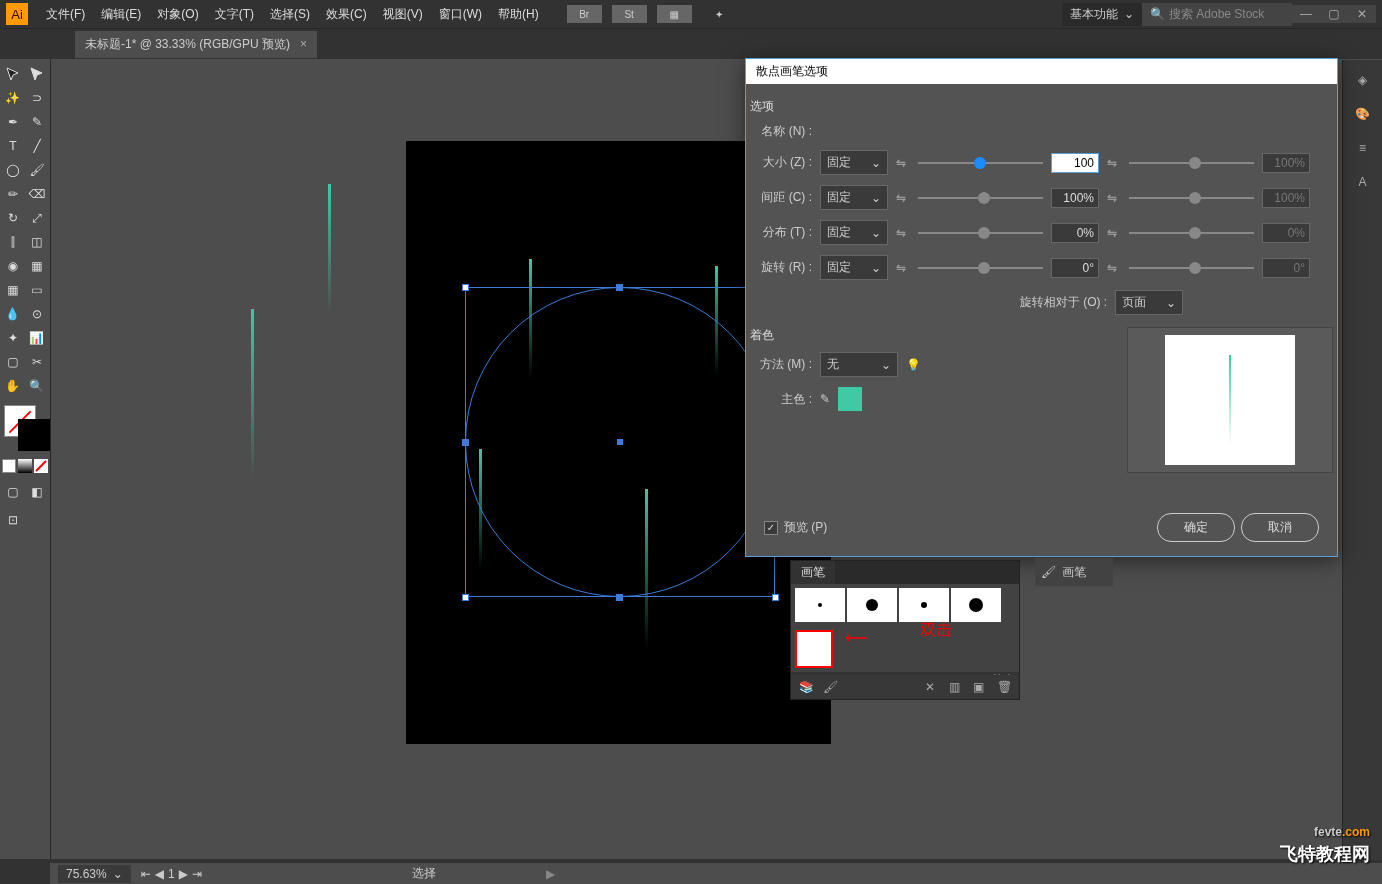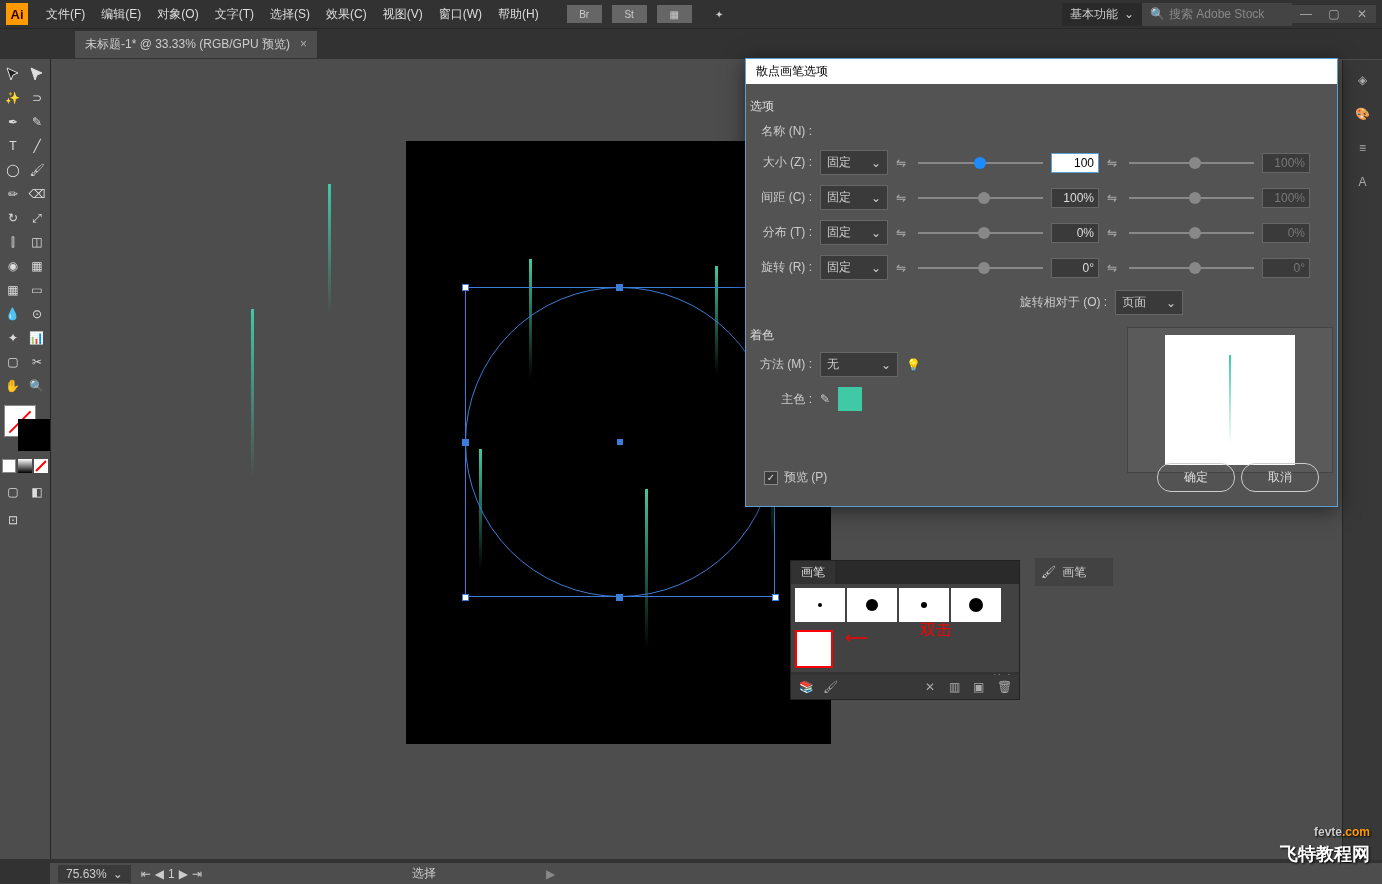--- a/index.html
+++ b/index.html
@@ -1,18 +1,18 @@
 <!DOCTYPE html>
 <html><head>
 <meta charset="utf-8">
 <style>
 *{margin:0;padding:0;box-sizing:border-box;font-family:"Microsoft YaHei",Arial,sans-serif;font-size:12px;color:#ccc}
 body{background:#323232;width:1382px;height:884px;overflow:hidden;position:relative}
 .menubar{height:29px;background:#323232;display:flex;align-items:center;padding:0 6px;border-bottom:1px solid #262626}
-.ai-icon{width:22px;height:22px;background:#ff9a00;color:#330000;display:flex;align-items:center;justify-content:center;font-weight:bold;font-size:13px;margin-right:10px}
+.ai-icon{width:22px;height:22px;background:#ff9a00;color:#330000;display:flex;align-items:center;justify-content:center;font-weight:normal;font-size:13px;margin-right:10px}
 .menu-item{padding:0 8px;color:#ddd;cursor:pointer}
 .menubar-icons{display:flex;align-items:center;gap:10px;margin-left:20px}
 .mb-ic{width:35px;height:18px;background:#666;display:flex;align-items:center;justify-content:center;color:#ccc;font-size:10px}
 .menubar-right{margin-left:auto;display:flex;align-items:center;}
 .workspace-dd{background:#2a2a2a;padding:3px 8px;display:flex;align-items:center;gap:6px}
 .search-box{background:#444;padding:3px 8px;display:flex;align-items:center;gap:4px;width:150px;color:#888}
 .win-ctrl{width:28px;height:18px;background:#444;display:flex;align-items:center;justify-content:center;color:#aaa}
 .tab-strip{height:30px;background:#323232;display:flex;align-items:center;padding-left:75px}
 .doc-tab{background:#4d4d4d;padding:5px 10px;display:flex;align-items:center;gap:10px;color:#ddd}
 .tab-close{color:#aaa;cursor:pointer}
@@ -27,21 +27,21 @@
 .fs-stroke{position:absolute;width:32px;height:32px;background:#000;border:4px solid #000;top:14px;left:16px}
 .color-row{display:flex;gap:2px;margin-top:4px}
 .color-sw{width:14px;height:14px}
 .canvas-area{flex:1;background:#4d4d4d;position:relative;overflow:hidden}
 .artboard{position:absolute;left:355px;top:82px;width:425px;height:603px;background:#000}
 .stroke-line{position:absolute;width:3px;background:linear-gradient(to bottom,#3fc9a5,rgba(63,201,165,0))}
 .sel-box{position:absolute;border:1px solid #3b7dd8}
 .sel-circle{position:absolute;border:1px solid #3b7dd8;border-radius:50%}
 .handle{position:absolute;width:7px;height:7px;background:#fff;border:1px solid #3b7dd8}
 .anchor{position:absolute;width:6px;height:6px;background:#3b7dd8;border:1px solid #3b7dd8}
-.dialog{position:absolute;left:745px;top:58px;width:593px;height:449px;background:#535353;border:1px solid #5a9fd4;box-shadow:0 4px 20px rgba(0,0,0,.5)}
+.dialog{position:absolute;left:745px;top:58px;width:593px;height:499px;background:#535353;border:1px solid #5a9fd4;box-shadow:0 4px 20px rgba(0,0,0,.5)}
 .dlg-title{background:#fff;color:#000;padding:4px 10px;font-size:12px}
 .dlg-body{padding:14px 4px}
 .dlg-section{color:#ddd;margin-bottom:8px}
 .dlg-row{display:flex;align-items:center;gap:8px;margin-bottom:10px}
 .dlg-label{width:62px;text-align:right;color:#ccc}
 .dlg-input{background:#3a3a3a;border:1px solid #666;padding:3px 6px;color:#ddd;flex:1}
 .dlg-select{background:#3a3a3a;border:1px solid #666;padding:3px 6px;color:#ddd;width:68px;display:flex;justify-content:space-between;align-items:center}
 .slider-wrap{position:relative;width:125px;height:16px;display:flex;align-items:center}
 .slider-track{height:2px;background:#888;width:100%}
 .slider-thumb{position:absolute;width:12px;height:12px;background:#1a8cff;border-radius:50%;top:2px}

